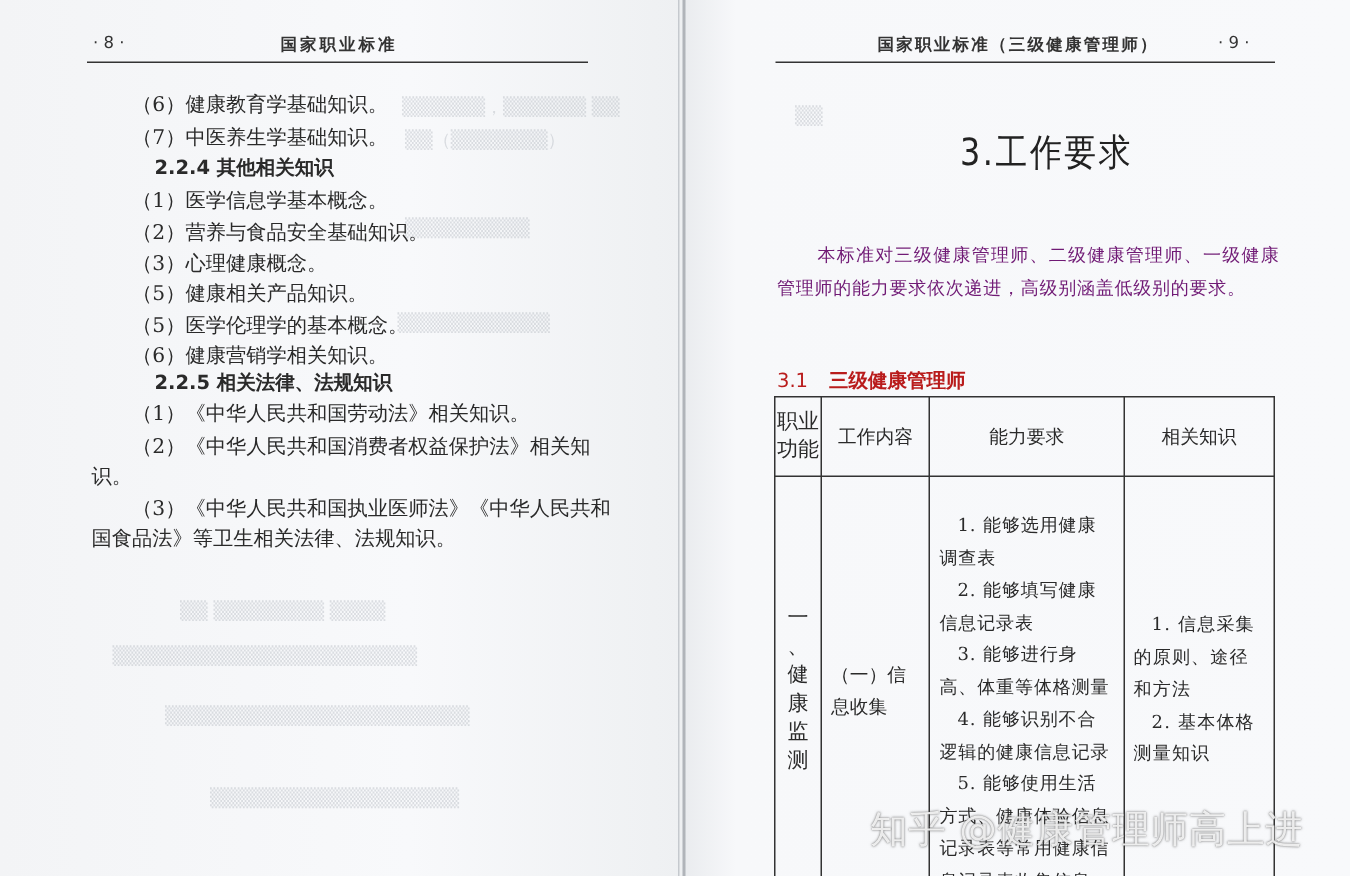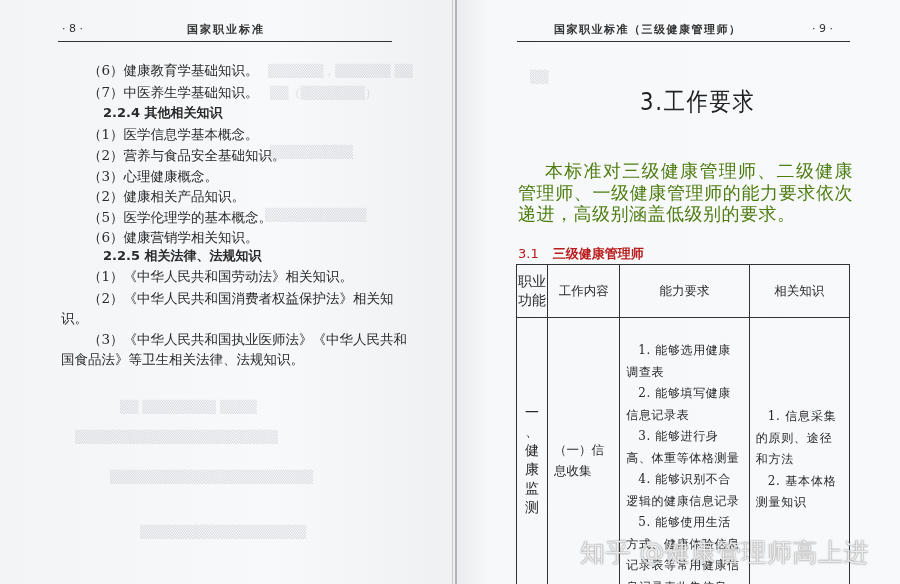--- a/index.html
+++ b/index.html
@@ -16,21 +16,21 @@
     .ghost { position: absolute; color: #b7bcc3; opacity: 0.45; font-size: 12px; white-space: nowrap; filter: blur(0.4px); }
 
     .header { position: absolute; top: 22px; height: 18px; font-size: 11px; font-family: "DejaVu Sans", sans-serif; color: #333; }
     .header-rule { position: absolute; height: 1px; background: #333; }
 
     .left-text { position: absolute; font-size: 13.5px; line-height: 20.5px; color: #2a2a2a; white-space: nowrap; }
     .heading { font-family: "DejaVu Sans", sans-serif; font-weight: bold; font-size: 13px; margin-left: 28px; }
 
     .title-big { position: absolute; left: 640px; top: 85px; font-size: 25px; letter-spacing: 2px; color: #222; transform: scaleX(0.85); transform-origin: left; font-family: "DejaVu Sans", sans-serif; }
 
-    .para { position: absolute; left: 518px; top: 160px; width: 335px; font-size: 18px; line-height: 21.5px; text-indent: 27px; color: #4d7c0f; text-align: justify; letter-spacing: 0.5px; }
+    .para { position: absolute; left: 518px; top: 160px; width: 335px; font-size: 12px; line-height: 21.5px; text-indent: 27px; color: #701a75; text-align: justify; letter-spacing: 0.5px; }
 
     .sec31 { position: absolute; left: 518px; top: 245px; font-size: 13px; font-family: "DejaVu Sans", sans-serif; color: #b91c1c; }
     .sec31 .num { margin-right: 14px; }
     .sec31 .ttl { font-weight: bold; }
 
     table.req { position: absolute; left: 516px; top: 264px; width: 334px; border-collapse: collapse; font-size: 12px; color: #2a2a2a; }
     table.req td, table.req th { border: 1.5px solid #333; vertical-align: middle; font-weight: normal; }
     table.req th { height: 53px; text-align: center; font-size: 12.5px; }
     .c1 { width: 31px; }
     .c2 { width: 72px; }
@@ -68,31 +68,31 @@
 <div class="header" style="left:62px;">· 8 ·</div>
 <div class="header" style="left:187px; letter-spacing:2px; font-weight:bold;">国家职业标准</div>
 <div class="header-rule" style="left:58px; top:41px; width:334px;"></div>
 
 <div class="left-text" style="left:88px; top:60px;">（6）健康教育学基础知识。</div>
 <div class="left-text" style="left:88px; top:82px;">（7）中医养生学基础知识。</div>
 <div class="left-text heading" style="left:75px; top:103px;">2.2.4   其他相关知识</div>
 <div class="left-text" style="left:88px; top:124px;">（1）医学信息学基本概念。</div>
 <div class="left-text" style="left:88px; top:145px;">（2）营养与食品安全基础知识。</div>
 <div class="left-text" style="left:88px; top:166px;">（3）心理健康概念。</div>
-<div class="left-text" style="left:88px; top:186px;">（2）健康相关产品知识。</div>
+<div class="left-text" style="left:88px; top:186px;">（5）健康相关产品知识。</div>
 <div class="left-text" style="left:88px; top:207px;">（5）医学伦理学的基本概念。</div>
 <div class="left-text" style="left:88px; top:227px;">（6）健康营销学相关知识。</div>
 <div class="left-text heading" style="left:75px; top:246px;">2.2.5   相关法律、法规知识</div>
 <div class="left-text" style="left:88px; top:266px;text-align:right;">（1）《中华人民共和国劳动法》相关知识。</div>
 <div class="left-text" style="left:88px; top:288px;">（2）《中华人民共和国消费者权益保护法》相关知</div>
 <div class="left-text" style="left:61px; top:308px;">识。</div>
 <div class="left-text" style="left:88px; top:329px;">（3）《中华人民共和国执业医师法》《中华人民共和</div>
 <div class="left-text" style="left:61px; top:349px;">国食品法》等卫生相关法律、法规知识。</div>
 
-<div class="header" style="left:554px; letter-spacing:1.5px; font-weight:bold;font-family:Liberation Mono, monospace;">国家职业标准（三级健康管理师）</div>
+<div class="header" style="left:585px; letter-spacing:1.5px; font-weight:bold;font-family:Liberation Mono, monospace;">国家职业标准（三级健康管理师）</div>
 <div class="header" style="left:812px;">· 9 ·</div>
 <div class="header-rule" style="left:517px; top:41px; width:333px;"></div>
 
 <div class="title-big">3.工作要求</div>
 <div class="para">本标准对三级健康管理师、二级健康管理师、一级健康管理师的能力要求依次递进，高级别涵盖低级别的要求。</div>
 
 <div class="sec31">
   <span class="num">3.1</span><span class="ttl">三级健康管理师</span>
 </div>
 

